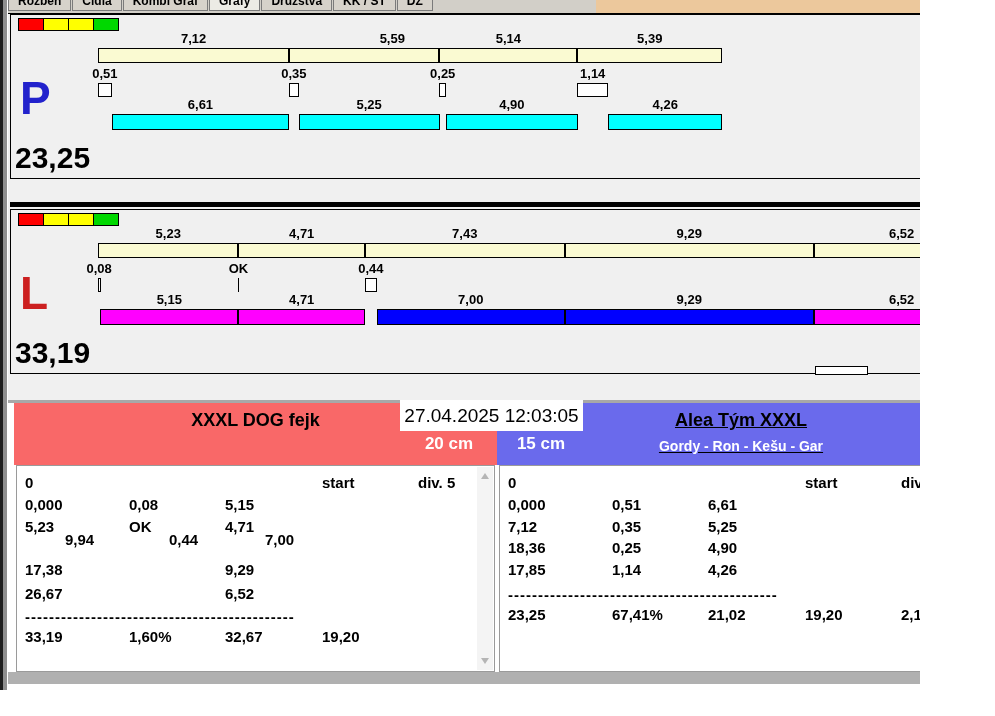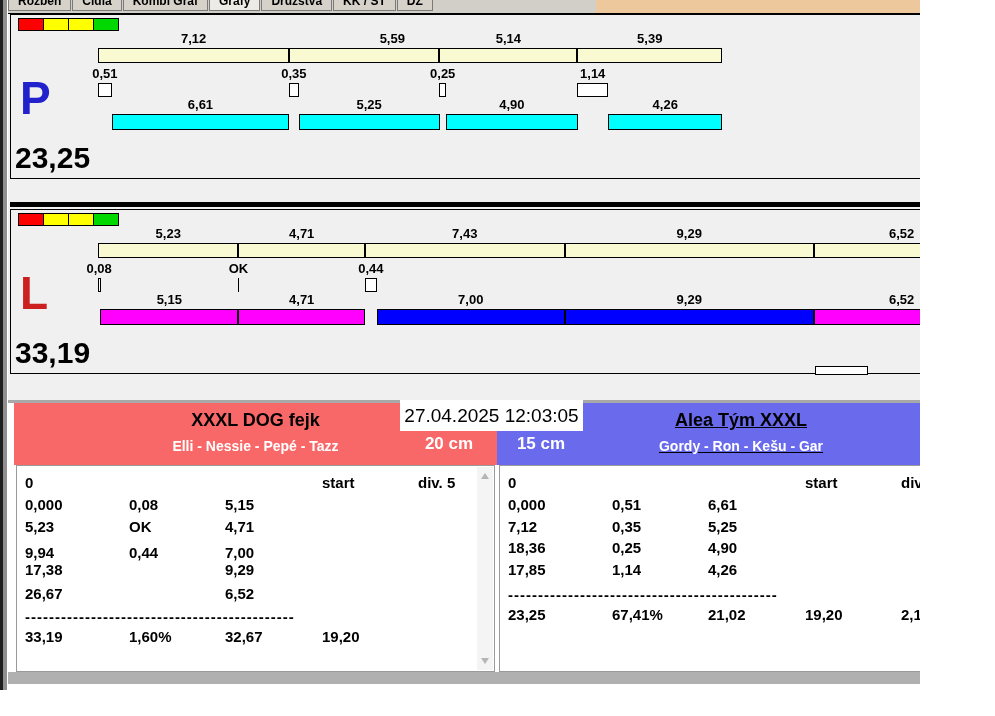--- a/index.html
+++ b/index.html
@@ -162,39 +162,38 @@
     </div>
 
   <div class="handle"></div>
   <div class="greenbar" id="greenbar" style="background: rgb(0, 220, 0);"></div>
 
   <div class="graystrip"></div>
 
   <div class="team" id="team-left">
     <div class="team-header" id="team-left-header" style="background: rgb(249, 104, 104);">
       <div class="team-title">XXXL DOG fejk</div>
-      <div class="team-members">Elli - Nessie - Pepé - Tazz</div>
     </div>
     <div class="team-table" id="team-left-table">
         <div class="trow" style="top: 8px;">
           <span class="cell" style="left: 0px;">0</span>
           <span class="cell" style="left: 297px;">start</span>
           <span class="cell" style="left: 393px;">div. 5</span>
         </div>
         <div class="trow" style="top: 30px;">
           <span class="cell" style="left: 0px;">0,000</span>
           <span class="cell" style="left: 104px;">0,08</span>
           <span class="cell" style="left: 200px;">5,15</span>
         </div>
         <div class="trow" style="top: 51.7px;">
           <span class="cell" style="left: 0px;">5,23</span>
           <span class="cell" style="left: 104px;">OK</span>
           <span class="cell" style="left: 200px;">4,71</span>
         </div>
-        <div class="trow" style="top: 78px;">
+        <div class="trow" style="top: 65px; margin-left: 40px;">
           <span class="cell" style="left: 0px;">9,94</span>
           <span class="cell" style="left: 104px;">0,44</span>
           <span class="cell" style="left: 200px;">7,00</span>
         </div>
         <div class="trow" style="top: 95.1px;">
           <span class="cell" style="left: 0px;">17,38</span>
           <span class="cell" style="left: 200px;">9,29</span>
         </div>
         <div class="trow" style="top: 119px;">
           <span class="cell" style="left: 0px;">26,67</span>

